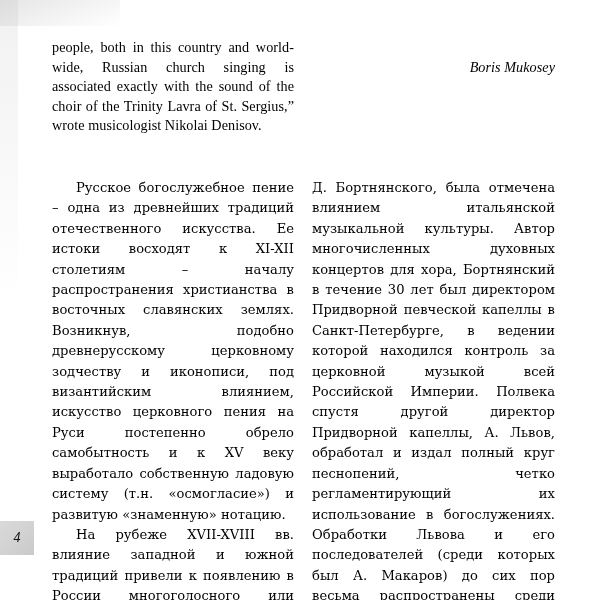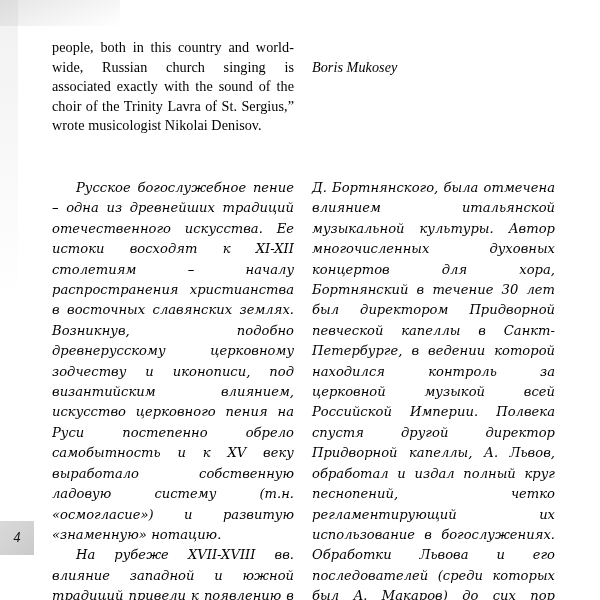--- a/index.html
+++ b/index.html
@@ -54,36 +54,36 @@
     font-family: "Liberation Serif", "DejaVu Serif", serif;
     font-size: 14.2px;
     line-height: 19.6px;
     letter-spacing: 0.05px;
   }
   .en-block p { margin: 0; }
   .en-block p.indent { text-indent: 22px; }
 
   .attribution {
     margin-top: 20px;
-    text-align: left;
+    text-align: right;
     font-style: italic;
     font-size: 14.2px;
     line-height: 19.6px;
   }
 
   
   .ru-block {
     top: 178px;
     font-family: "DejaVu Serif", "Liberation Serif", serif;
     font-size: 13.1px;
     line-height: 20.4px;
     letter-spacing: 0.02px;
     word-spacing: 0.2px;
   }
-  .ru-block p { margin: 0; font-style: italic; }
+  .ru-block p { margin: 0; }
   .ru-block p.indent { text-indent: 24px; }
 
   
   .page-number-chip {
     position: absolute;
     left: 0px;
     top: 521px;
     width: 34px;
     height: 34px;
     background: linear-gradient(135deg, #d9d9d9 0%, #d2d2d2 55%, #c9c9c9 100%);

